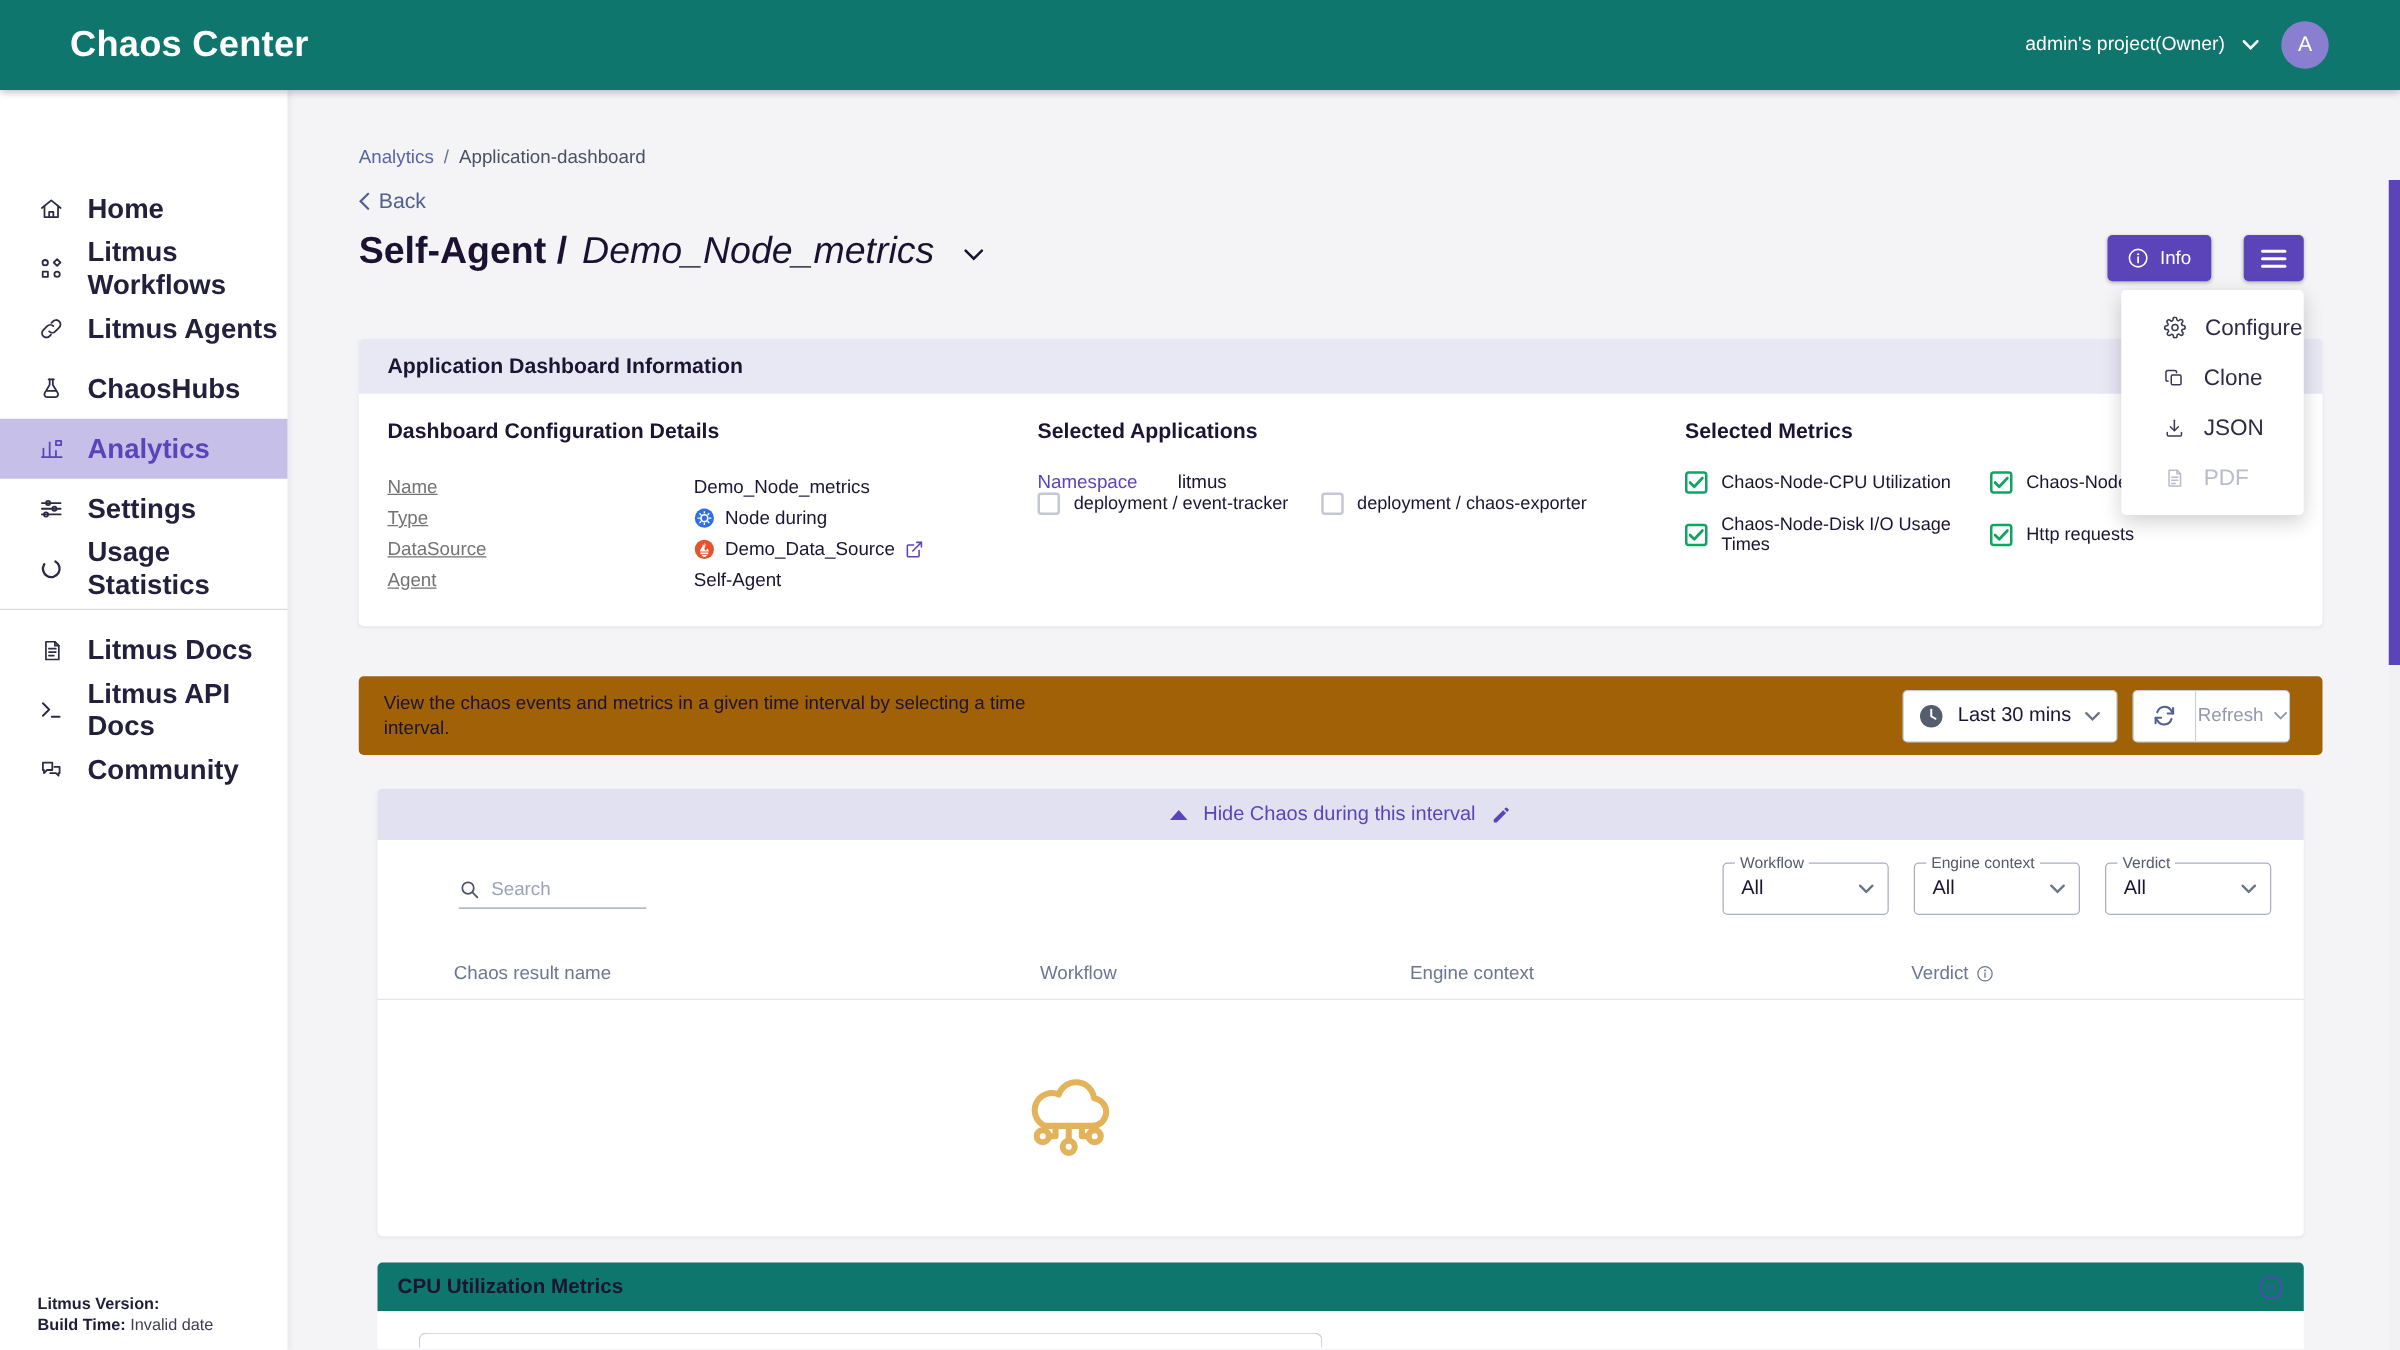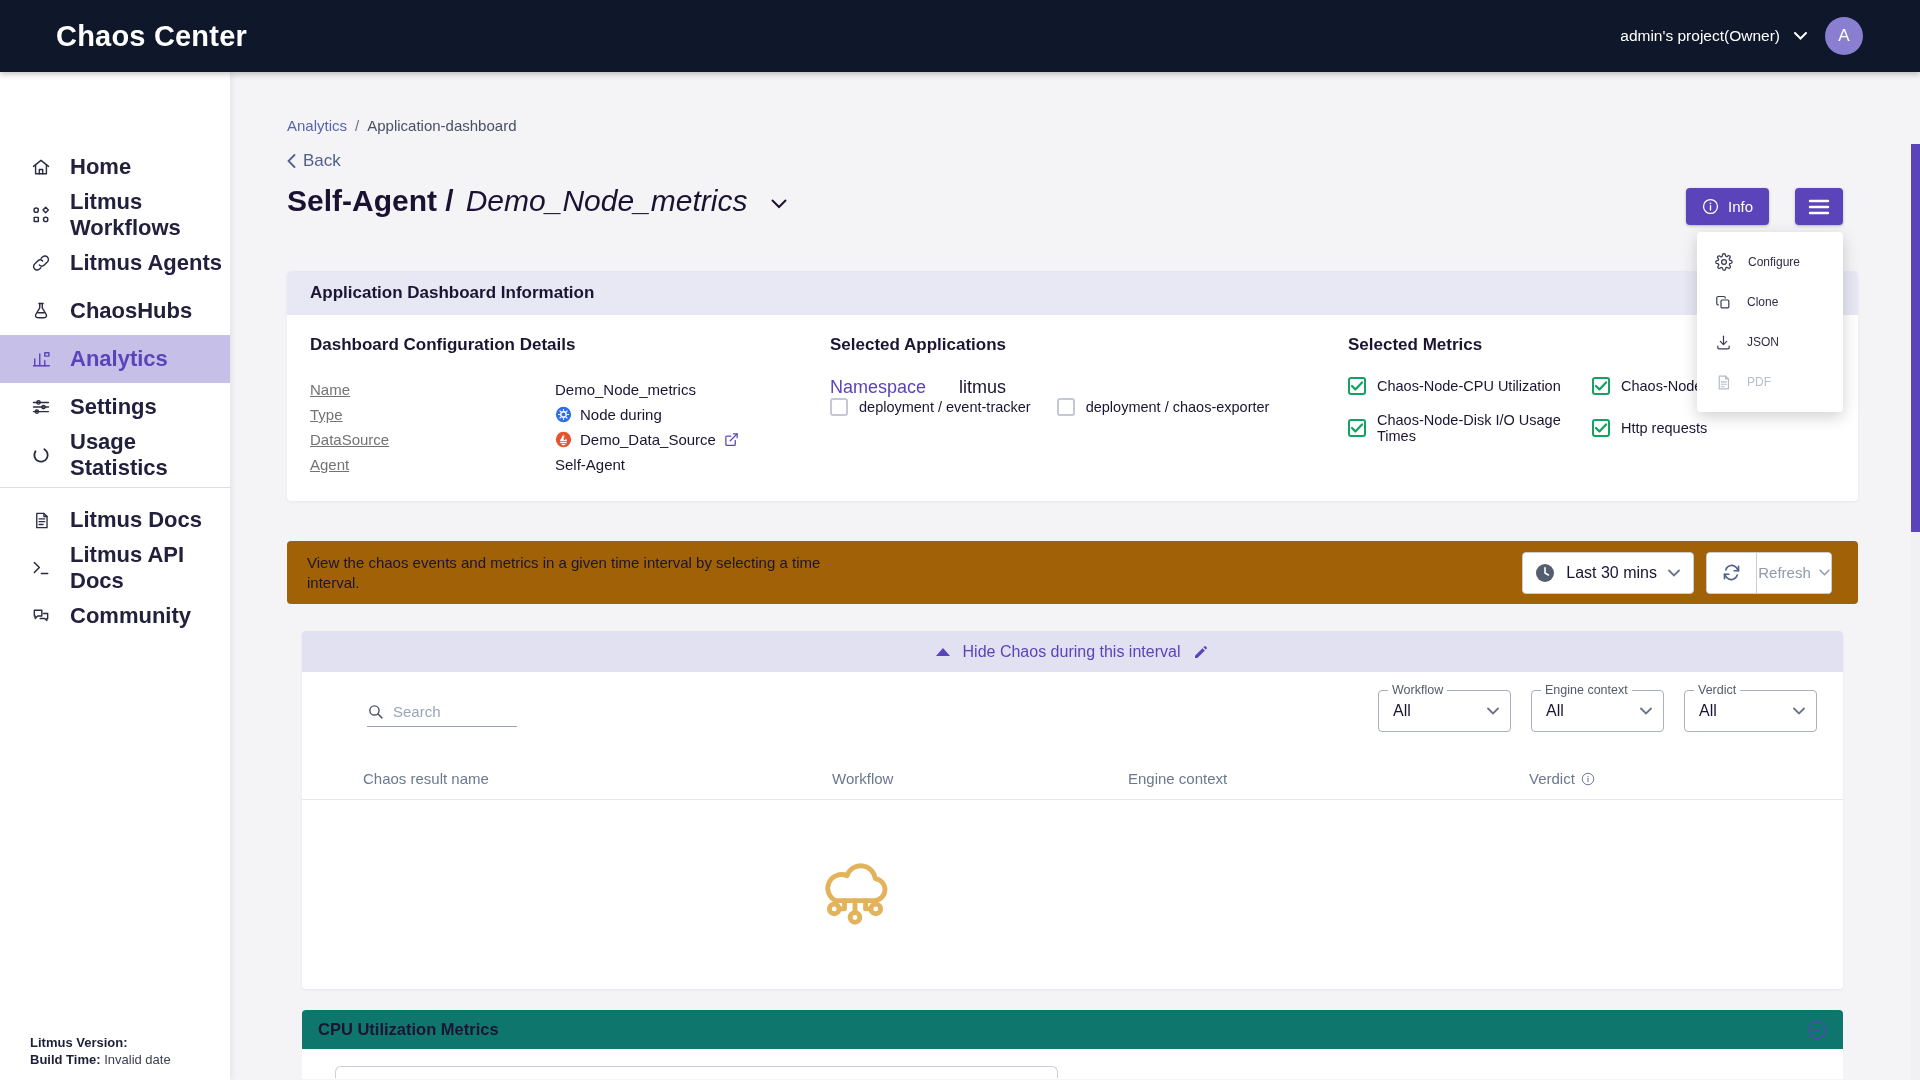--- a/index.html
+++ b/index.html
@@ -1,20 +1,20 @@
 <!DOCTYPE html>
 <html><head>
 <meta charset="utf-8">
 <style>
   * { margin:0; padding:0; box-sizing:border-box; }
   html,body { width:1920px; height:1080px; overflow:hidden; background:#F4F4F7;
     font-family:"Liberation Sans", sans-serif; }
 
   
-  .topbar { position:relative; z-index:30; height:72px; background:#0f172a; display:flex;
+  .topbar { position:relative; z-index:30; height:72px; background:#0f766e; display:flex;
     align-items:center; justify-content:space-between; padding:0 57px 0 56px;
     box-shadow:0 2px 6px rgba(0,0,0,.25); }
   .brand { color:#fff; font-size:29px; font-weight:700; letter-spacing:.2px; }
   .topbar-right { display:flex; align-items:center; gap:18px; }
   .project-picker { display:flex; align-items:center; gap:14px; color:#fff; font-size:15.5px; cursor:pointer; }
   .avatar { width:38px; height:38px; border-radius:50%; background:#8A7ED1; color:#fff;
     font-size:17px; display:flex; align-items:center; justify-content:center; cursor:pointer; }
 
   
   .app { display:flex; height:1008px; position:relative; }
@@ -52,38 +52,38 @@
 
   .title-actions { display:flex; gap:26px; margin-top:4px; margin-right:15px; }
   .btn-info { height:37px; padding:0 16px; background:#5B44BA; border:none; border-radius:4px;
     color:#fff; font-size:15px; display:flex; align-items:center; gap:9px; cursor:pointer;
     font-family:inherit; box-shadow:0 1px 3px rgba(0,0,0,.25); }
   .btn-burger { height:37px; width:48px; background:#5B44BA; border:none; border-radius:4px;
     display:flex; align-items:center; justify-content:center; cursor:pointer; box-shadow:0 1px 3px rgba(0,0,0,.25); }
 
   .dropdown-menu { position:absolute; top:48px; right:15px; width:146px; background:#fff;
     border-radius:4px; box-shadow:0 5px 16px rgba(0,0,0,.18); padding:10px 0; z-index:20; }
-  .menu-item { height:40px; display:flex; align-items:center; gap:15px; padding-left:18px;
-    font-size:12px; color:#2E2C45; cursor:pointer; }
+  .menu-item { height:40px; display:flex; align-items:center; gap:15px; padding-left:34px;
+    font-size:18px; color:#2E2C45; cursor:pointer; }
   .menu-item svg { stroke:#3A3A55; }
   .menu-item.disabled { color:#B9BCCA; cursor:default; }
   .menu-item.disabled svg { stroke:#B9BCCA; }
 
   
   .info-card { margin-top:46px; background:#fff; border-radius:4px; box-shadow:0 1px 3px rgba(20,20,40,.06); }
   .card-head { height:44px; background:#E8E7F4; border-radius:4px 4px 0 0; display:flex; align-items:center;
     padding-left:23px; font-size:17px; font-weight:700; color:#1B1432; }
   .info-body { display:flex; padding:20px 0 24px 23px; }
   .col-title { font-size:17px; font-weight:700; color:#1B1432; margin-bottom:22px; }
   .col-config { width:520px; flex:none; }
   .config-row { display:grid; grid-template-columns:245px 1fr; font-size:15px; line-height:25px; align-items:center; }
   .config-label { color:#737373;text-decoration:underline; }
   .config-value { color:#1B1432; display:flex; align-items:center; gap:8px; }
   .col-apps { width:518px; flex:none; }
-  .ns-row { font-size:18px; margin-top:2px; }
+  .ns-row { font-size:15px; margin-top:2px; }
   .ns-label { color:#5B44BA; margin-right:28px; }
   .ns-value { color:#1B1432; }
   .app-checks { display:flex; gap:26px; }
   .check-item { display:flex; align-items:center; gap:11px; font-size:14.5px; color:#1B1432; cursor:pointer; }
   .cbox { width:18px; height:18px; border:2px solid #C4C8D4; border-radius:3px; background:#fff; flex:none; }
   .cbox.checked { border-color:#10A362; display:flex; align-items:center; justify-content:center; }
   .col-metrics { flex:1; }
   .metrics-grid { display:grid; grid-template-columns:244px 1fr; row-gap:17px; margin-top:4px; }
 
   

